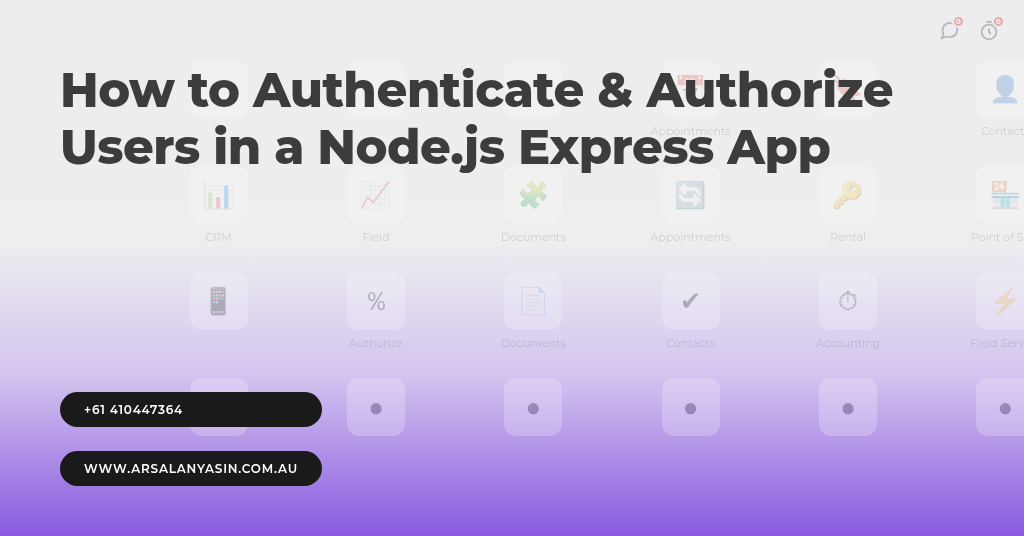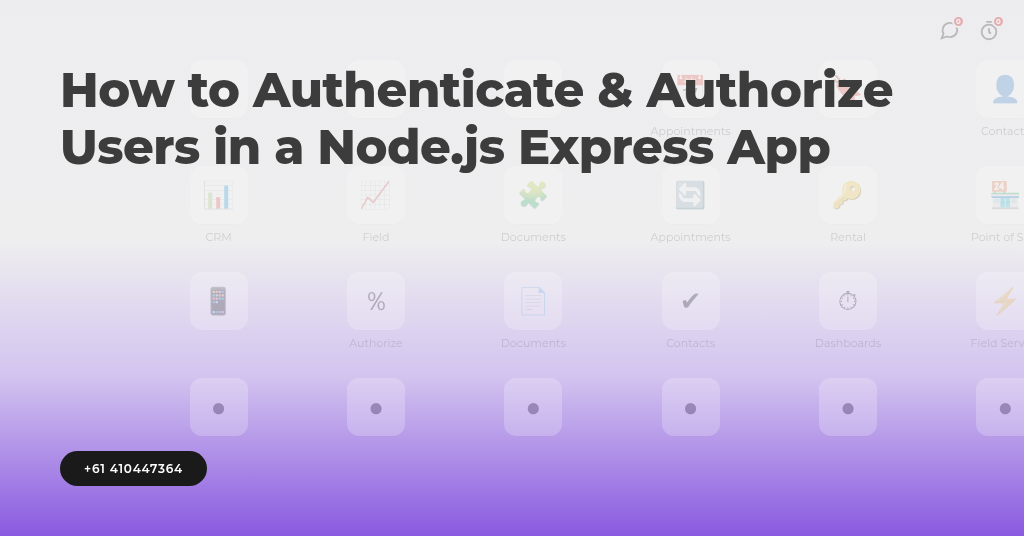--- a/index.html
+++ b/index.html
@@ -161,21 +161,21 @@
     <div class="app">
         <div class="tile">📄</div>
         <div class="lbl">Documents</div>
       </div>
     <div class="app">
         <div class="tile">✔</div>
         <div class="lbl">Contacts</div>
       </div>
     <div class="app">
         <div class="tile">⏱</div>
-        <div class="lbl">Dashboards</div>
+        <div class="lbl">Accounting</div>
       </div>
     <div class="app">
         <div class="tile">⚡</div>
         <div class="lbl">Field Service</div>
       </div>
 
     <div class="app">
         <div class="tile">●</div>
         <div class="lbl"></div>
       </div>
@@ -214,15 +214,16 @@
           <path d="M12 9v4l2 2M9 2h6"></path>
       </svg>
       <span class="badge-dot">0</span>
     </div>
   </div>
 
   <h1 class="title">How to Authenticate &amp; Authorize Users in a Node.js Express App</h1>
 
   <div class="pill-row">
     <span class="pill">+61 410447364</span>
+    <span class="pill">WWW.ARSALANYASIN.COM.AU</span>
   </div>
 
 </div>
 
 </body></html>

